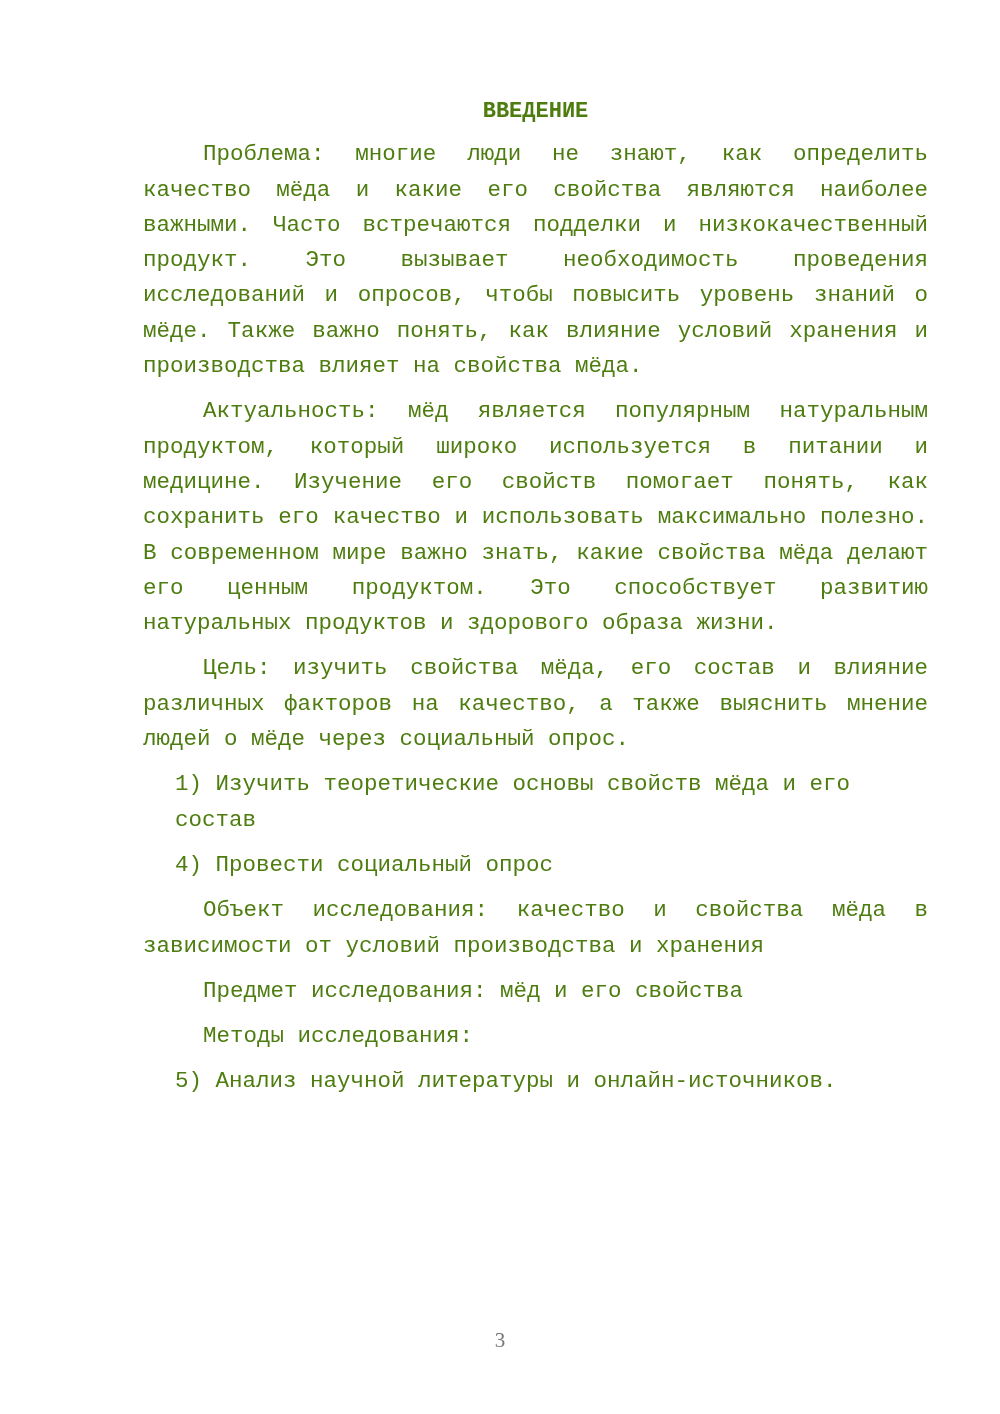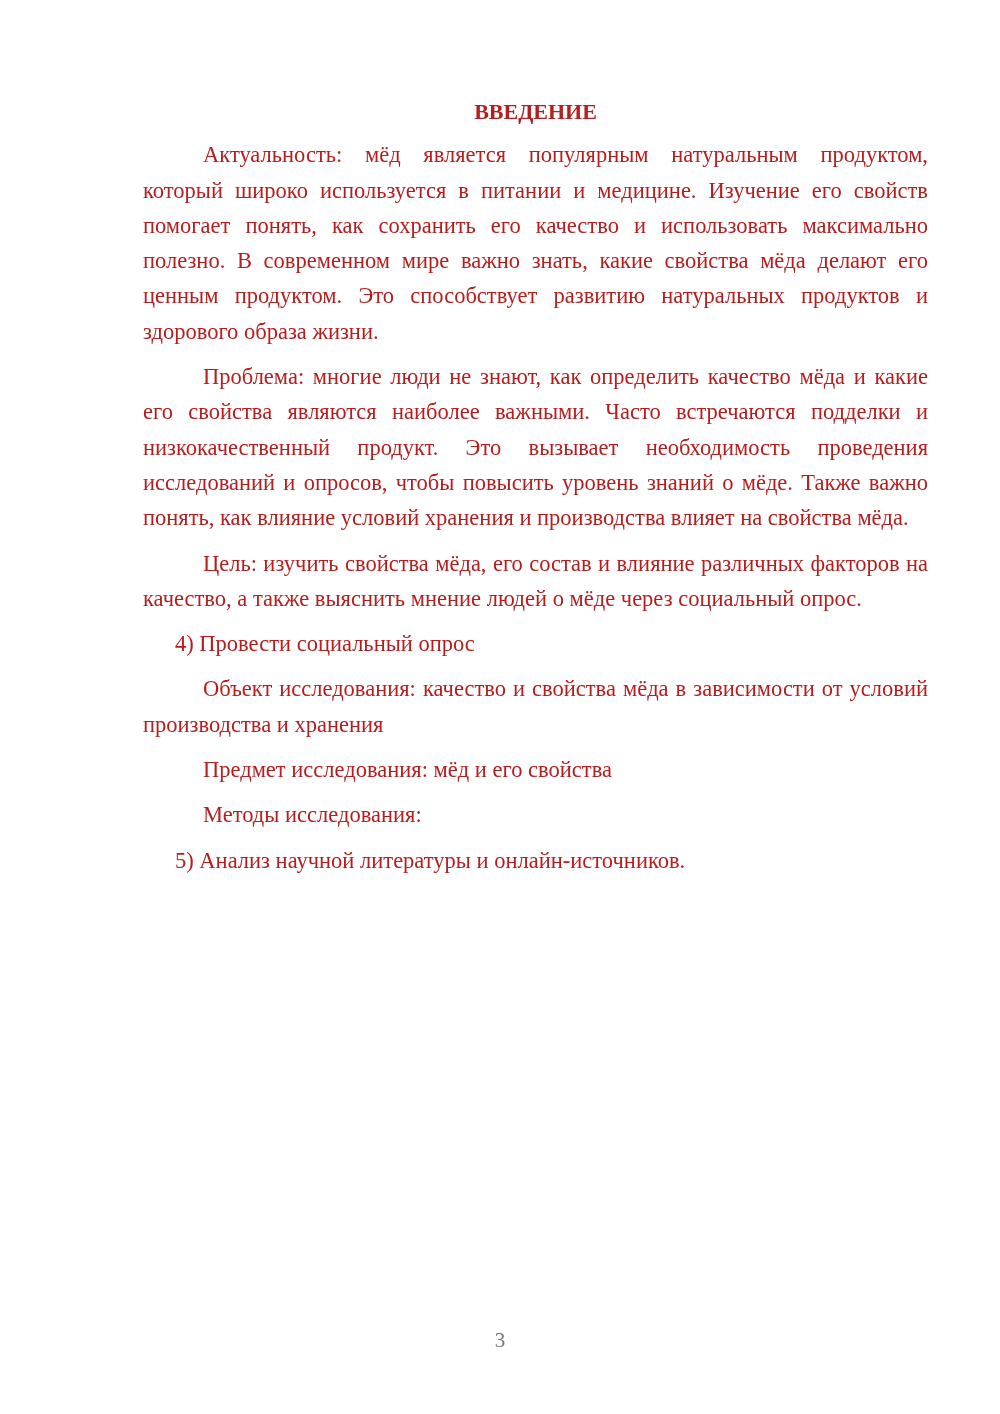--- a/index.html
+++ b/index.html
@@ -1,38 +1,39 @@
 <!DOCTYPE html>
 <html><head>
 <meta charset="utf-8">
 <style>
   html, body { margin: 0; padding: 0; background: #ffffff; }
   body { width: 1000px; height: 1414px; position: relative; overflow: hidden; }
   .page {
     position: absolute; left: 143px; top: 94px; width: 785px;
-    font-family: Liberation Serif, serif; font-size: 22.5px; color: #b91c1c;
+    font-family: Liberation Mono, monospace; font-size: 22.5px; color: #4d7c0f;
     line-height: 35.3px;
   }
   .title { text-align: center; font-weight: bold; margin: 0 0 8px 0; font-size: 22px; }
   .para { text-align: justify; text-indent: 60px; margin: 0 0 10px 0; }
   .plain { text-indent: 60px; margin: 0 0 10px 0; }
   .list-item { margin: 0 0 10px 32px; }
   .page-number {
     position: absolute; left: 0; width: 1000px; top: 1328px; text-align: center;
     font-family: "Liberation Serif", serif; font-size: 21px; color: #777777;
   }
 </style>
 </head>
 <body>
 
 <div class="page">
   <div class="title">ВВЕДЕНИЕ</div>
+  <p class="para">Проблема: многие люди не знают, как определить качество мёда и какие его свойства являются наиболее важными. Часто встречаются подделки и низкокачественный продукт. Это вызывает необходимость проведения исследований и опросов, чтобы повысить уровень знаний о мёде. Также важно понять, как влияние условий хранения и производства влияет на свойства мёда.</p>
   <p class="para">Актуальность: мёд является популярным натуральным продуктом, который широко используется в питании и медицине. Изучение его свойств помогает понять, как сохранить его качество и использовать максимально полезно. В современном мире важно знать, какие свойства мёда делают его ценным продуктом. Это способствует развитию натуральных продуктов и здорового образа жизни.</p>
-  <p class="para">Проблема: многие люди не знают, как определить качество мёда и какие его свойства являются наиболее важными. Часто встречаются подделки и низкокачественный продукт. Это вызывает необходимость проведения исследований и опросов, чтобы повысить уровень знаний о мёде. Также важно понять, как влияние условий хранения и производства влияет на свойства мёда.</p>
   <p class="para">Цель: изучить свойства мёда, его состав и влияние различных факторов на качество, а также выяснить мнение людей о мёде через социальный опрос.</p>
+  <p class="list-item">1) Изучить теоретические основы свойств мёда и его состав</p>
   <p class="list-item">4) Провести социальный опрос</p>
   <p class="para">Объект исследования: качество и свойства мёда в зависимости от условий производства и хранения</p>
   <p class="plain">Предмет исследования: мёд и его свойства</p>
   <p class="plain">Методы исследования:</p>
   <p class="list-item">5) Анализ научной литературы и онлайн-источников.</p>
 </div>
 
 <div class="page-number">3</div>
 
 </body></html>

